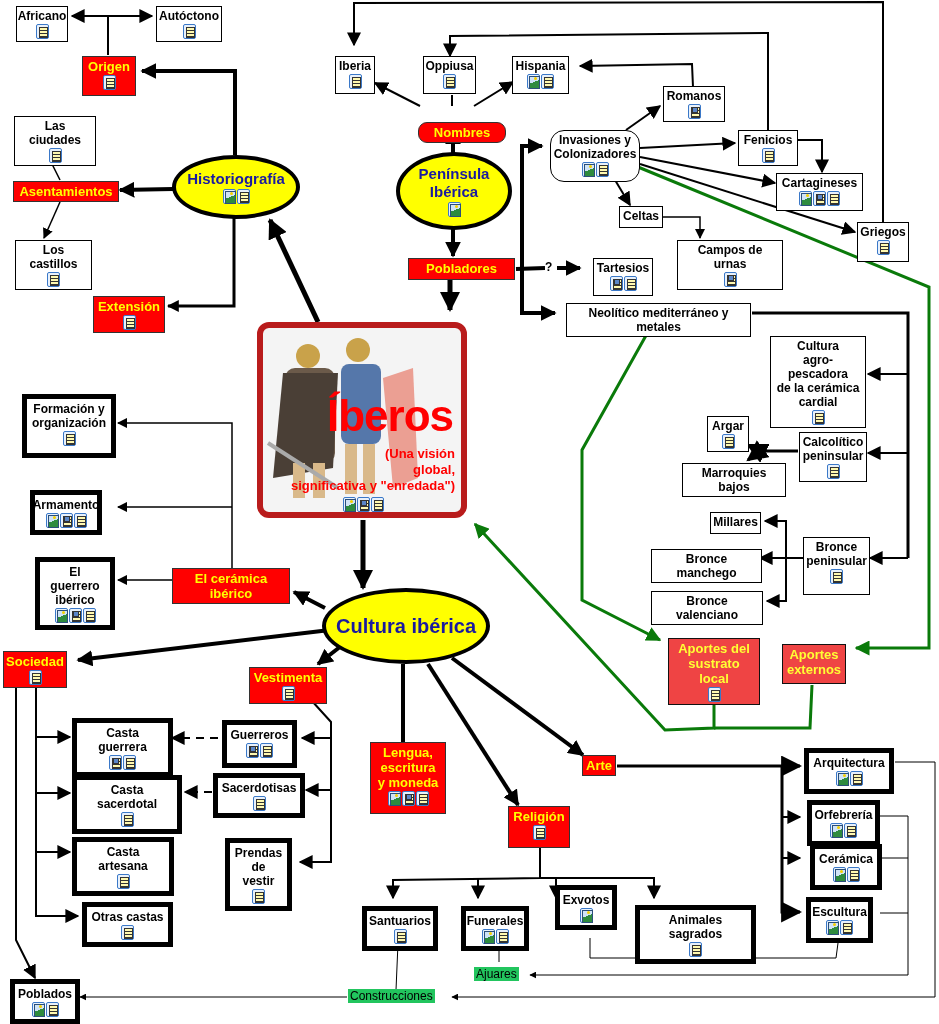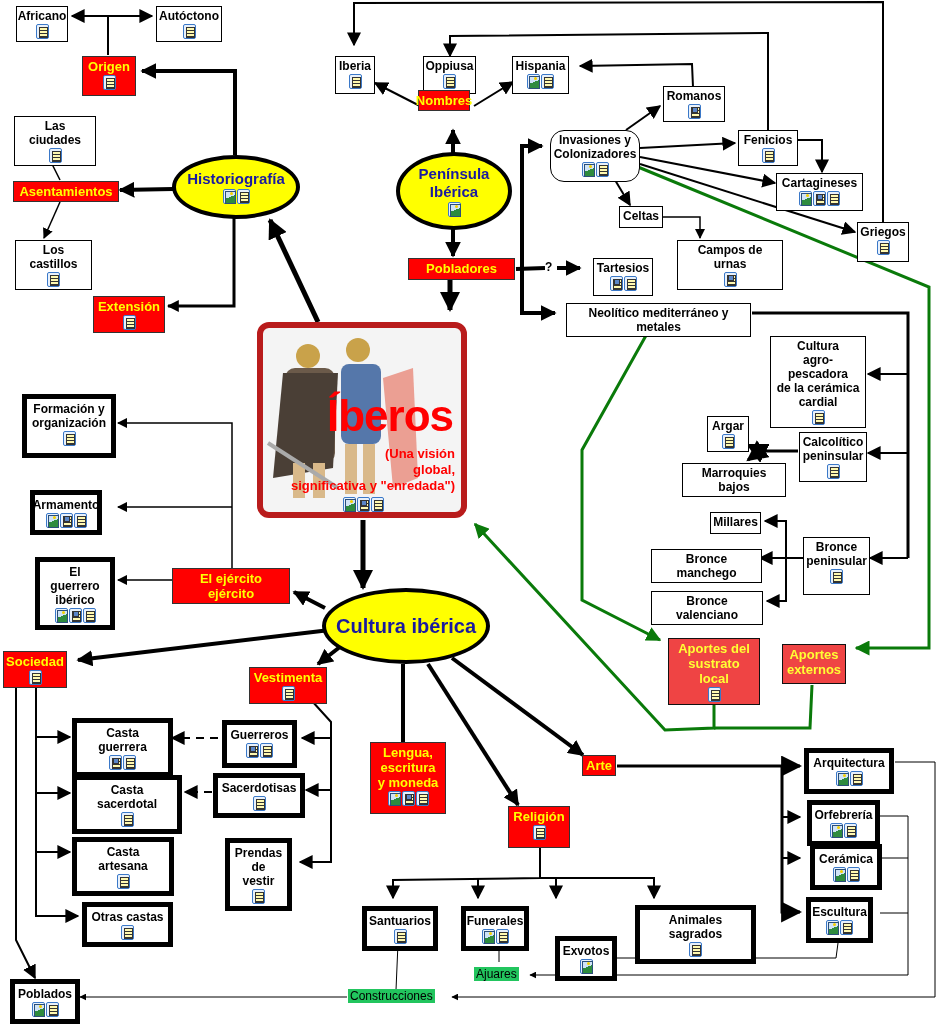--- a/index.html
+++ b/index.html
@@ -213,21 +213,21 @@
           <span class="ico doc"></span>
         </div>
       </div>
       <div class="node plain" style="left: 512px; top: 56px; width: 57px; min-height: 38px;">
         <span class="label">Hispania</span>
         <div class="icons">
           <span class="ico img"></span>
           <span class="ico doc"></span>
         </div>
       </div>
-      <div class="node red" style="left: 418px; top: 90px; width: 52px; min-height: 20px;">
+      <div class="node red" style="left: 418px; top: 122px; width: 88px; min-height: 20px; border-radius: 9px;">
         <span class="label">Nombres</span>
       </div>
       <div class="node oval" style="left: 396px; top: 152px; width: 116px; min-height: 78px;">
         <span class="label">Península
 Ibérica</span>
         <div class="icons">
           <span class="ico img"></span>
         </div>
       </div>
       <div class="node red" style="left: 408px; top: 258px; width: 107px; min-height: 22px;">
@@ -345,21 +345,21 @@
       <div class="node thick" style="left: 35px; top: 557px; width: 80px; min-height: 58px;">
         <span class="label">El guerrero
 ibérico</span>
         <div class="icons">
           <span class="ico img"></span>
           <span class="ico web"></span>
           <span class="ico doc"></span>
         </div>
       </div>
       <div class="node red" style="left: 172px; top: 568px; width: 118px; min-height: 22px;">
-        <span class="label">El ejército ejército</span>
+        <span class="label">El cerámica ibérico</span>
       </div>
       <div class="node oval big" style="left: 322px; top: 588px; width: 168px; min-height: 76px;">
         <span class="label">Cultura ibérica</span>
       </div>
       <div class="node green" style="left: 668px; top: 638px; width: 92px; min-height: 62px;">
         <span class="label">Aportes del
 sustrato local</span>
         <div class="icons">
           <span class="ico doc"></span>
         </div>
@@ -485,21 +485,21 @@
           <span class="ico doc"></span>
         </div>
       </div>
       <div class="node thick" style="left: 461px; top: 906px; width: 68px; min-height: 42px;">
         <span class="label">Funerales</span>
         <div class="icons">
           <span class="ico img"></span>
           <span class="ico doc"></span>
         </div>
       </div>
-      <div class="node thick" style="left: 555px; top: 936px; width: 62px; min-height: 42px;">
+      <div class="node thick" style="left: 555px; top: 885px; width: 62px; min-height: 42px;">
         <span class="label">Exvotos</span>
         <div class="icons">
           <span class="ico img"></span>
         </div>
       </div>
       <div class="node thick" style="left: 635px; top: 905px; width: 121px; min-height: 42px;">
         <span class="label">Animales sagrados</span>
         <div class="icons">
           <span class="ico doc"></span>
         </div>

